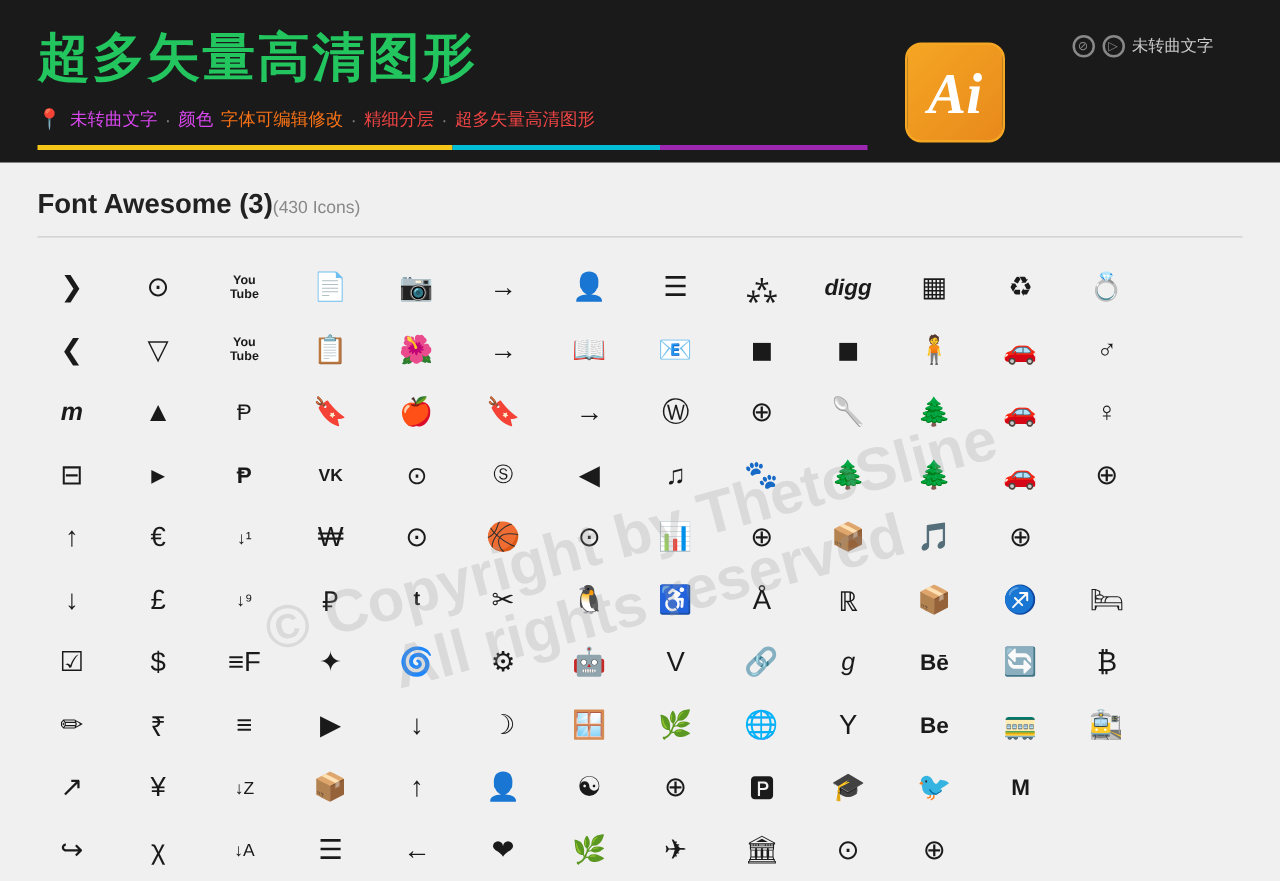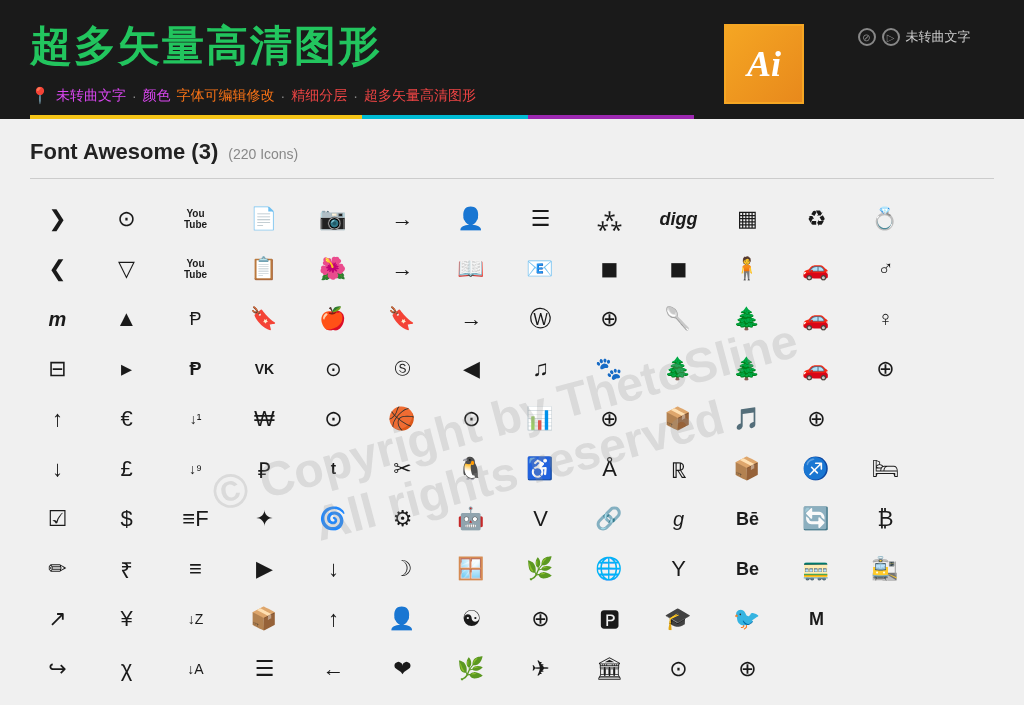--- a/index.html
+++ b/index.html
@@ -50,27 +50,27 @@
     .bar-purple { background: #9c27b0; flex: 1; }
 
     .ai-logo {
       background: linear-gradient(135deg, #f5a623, #e8891c);
       border: 2px solid #f5a623;
       width: 80px;
       height: 80px;
       display: flex;
       align-items: center;
       justify-content: center;
-      font-size: 36px;
+      font-size: 46px;
       font-weight: bold;
       color: white;
       font-style: italic;
-      margin: 6px 30px;
+      margin: 16px 30px;
       font-family: Georgia, serif;
-      border-radius: 0;
+      border-radius: 13px;
       flex-shrink: 0;
     }
 
     .header-right {
       text-align: center;
       color: #ccc;
       font-size: 13px;
       padding-top: 10px;
       min-width: 160px;
     }
@@ -180,23 +180,23 @@
   <div class="header-right">
     <div class="header-right-top">
       <span class="circle-icon">⊘</span>
       <span class="circle-icon">▷</span>
       <span>未转曲文字</span>
     </div>
   </div>
 </div>
 
 <div class="main-content">
-  <div style="display:flex; align-items:baseline; gap:10px; margin-bottom:4px;">
+  <div style="display:flex; align-items:baseline; margin-bottom:4px;">
     <span class="section-title">Font Awesome (3)</span>
-    <span class="section-subtitle">(220 Icons)</span>
+    <span class="section-subtitle">(430 Icons)</span>
   </div>
   <hr class="divider">
 
   <div class="icons-wrapper">
     <div class="watermark">
       © Copyright by ThetoSline<br>All rights reserved
     </div>
 
     <div class="icons-grid">
 

